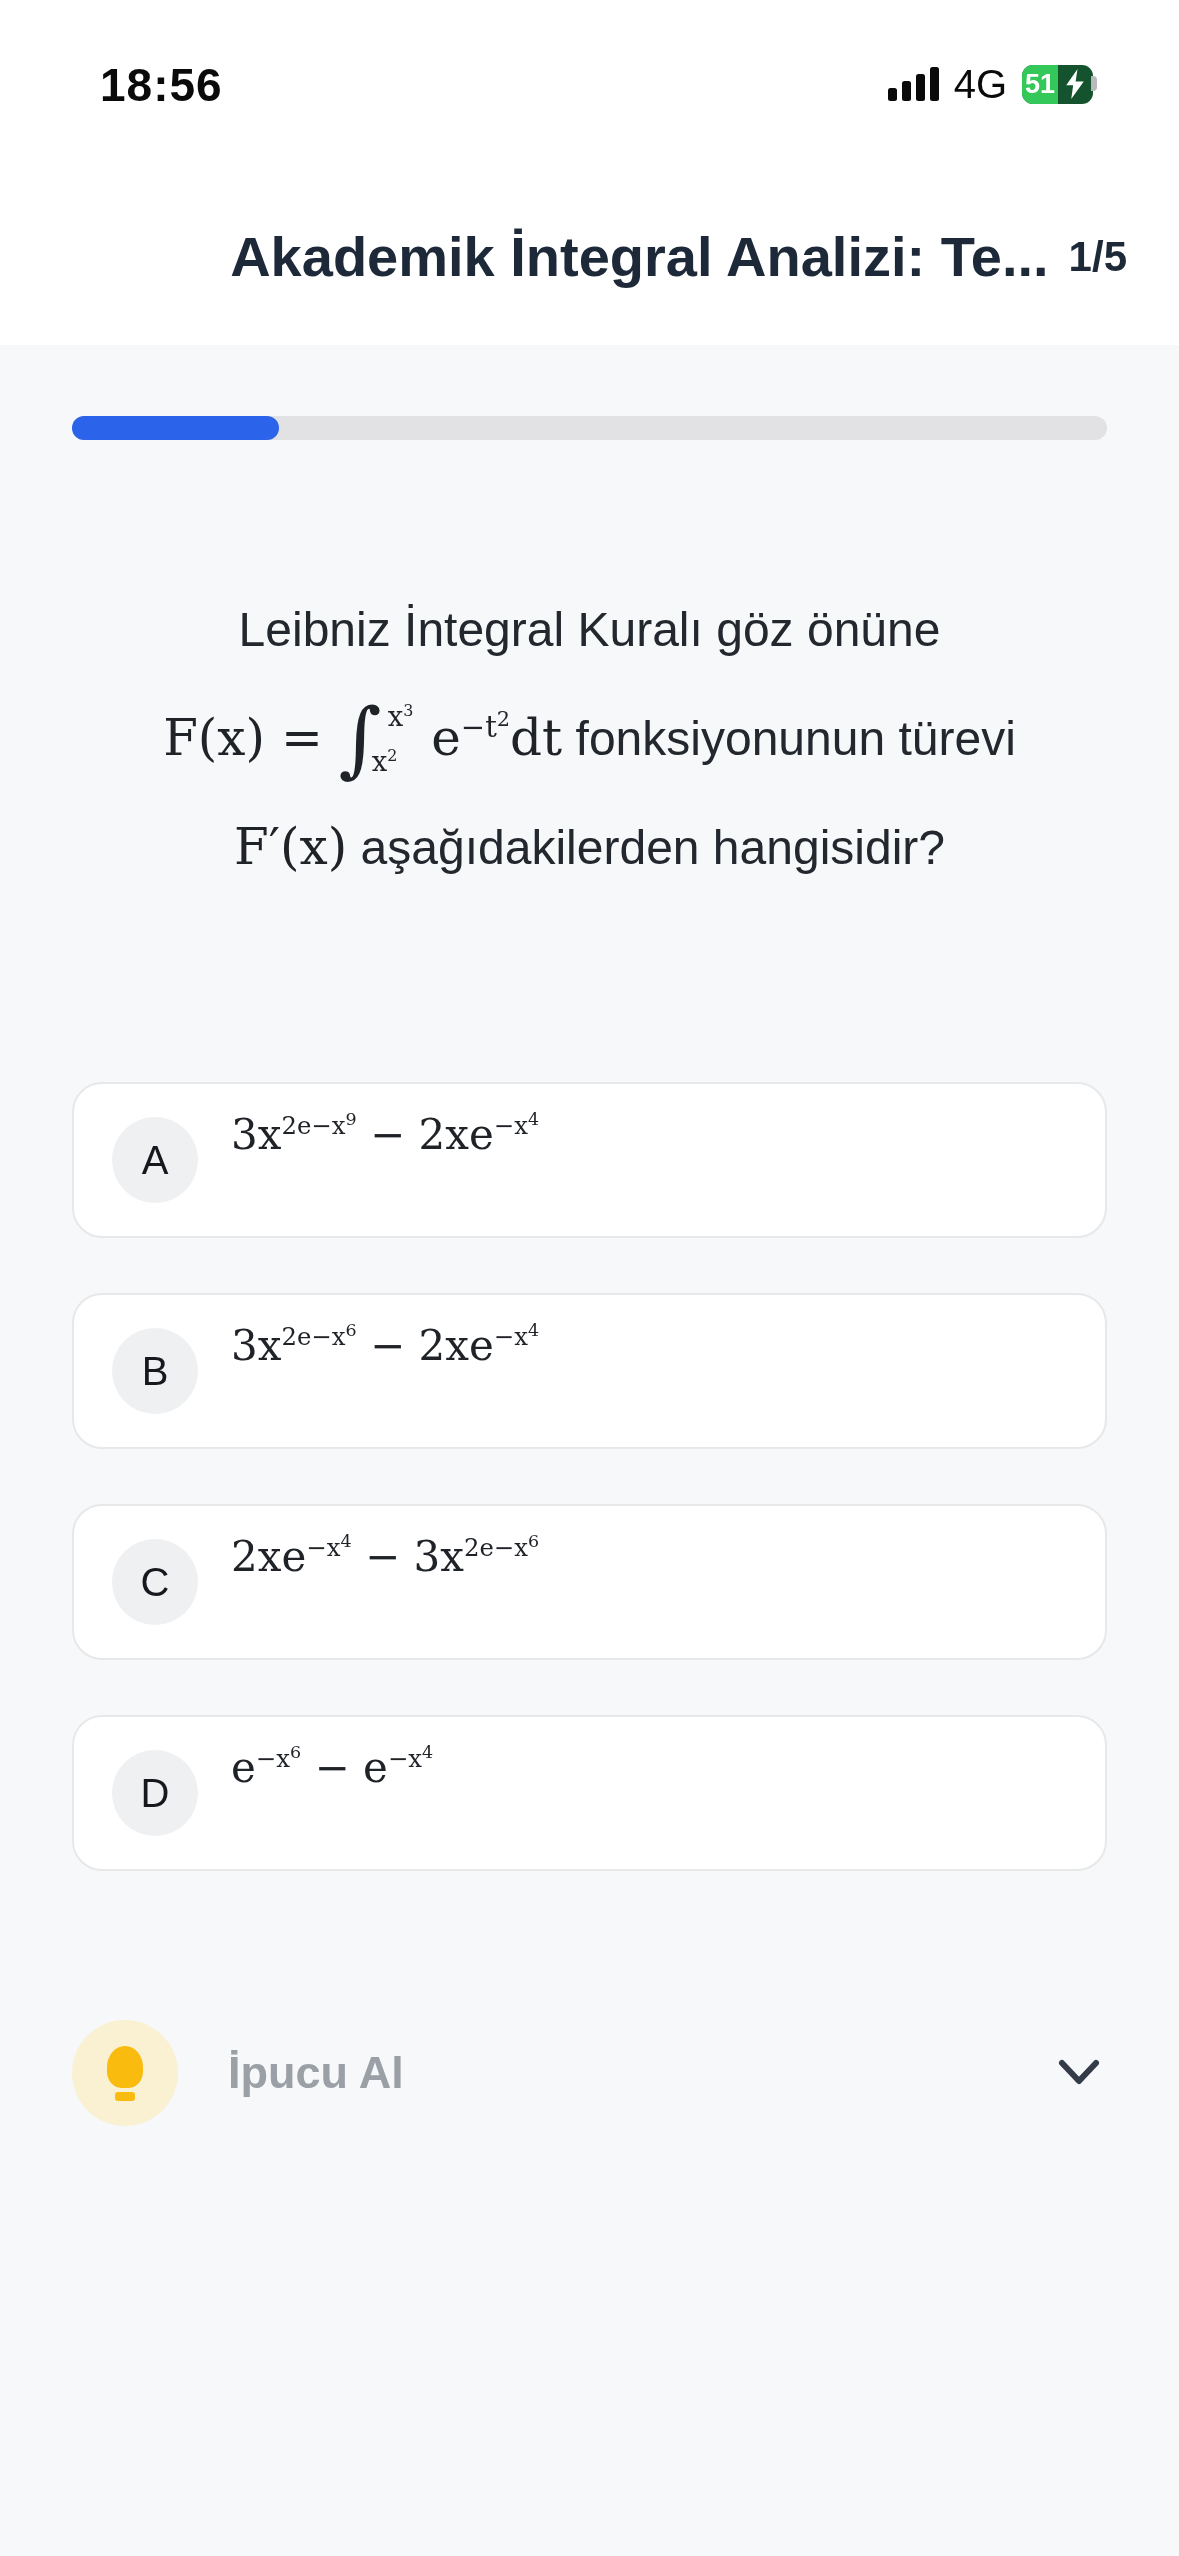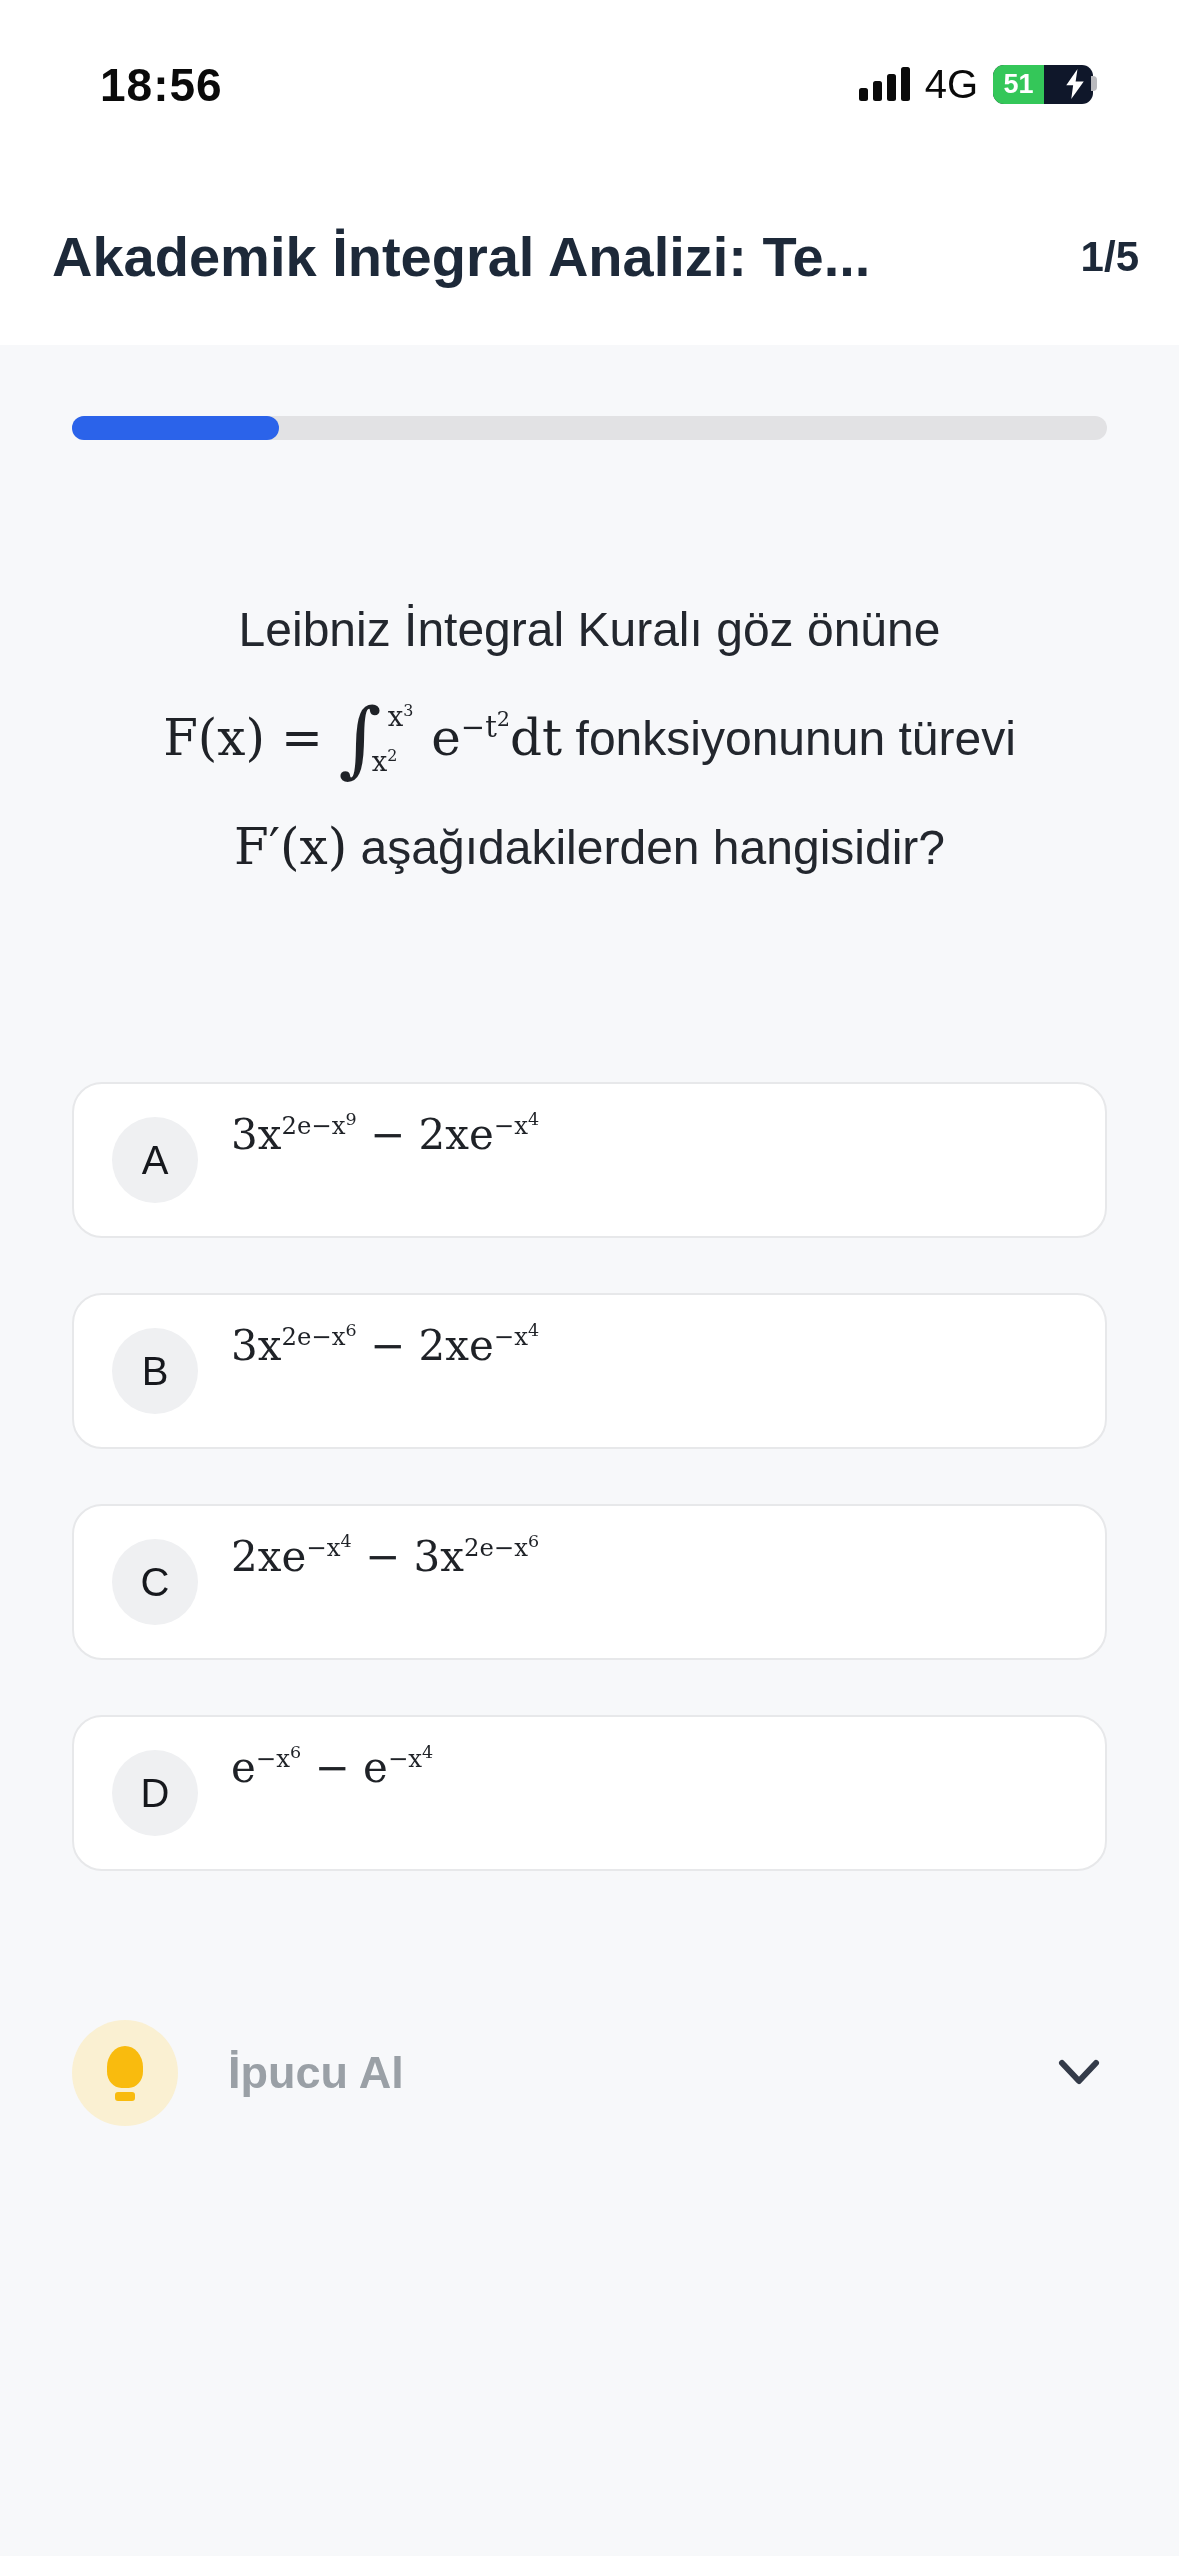--- a/index.html
+++ b/index.html
@@ -6,28 +6,28 @@
   body{width:1179px;height:2556px;background:#ffffff;font-family:"Liberation Sans","DejaVu Sans",sans-serif;-webkit-font-smoothing:antialiased;}
   .screen{position:relative;width:1179px;height:2556px;overflow:hidden;background:#ffffff;}
 
   
   .time{position:absolute;left:100px;top:58px;font-size:46px;font-weight:700;color:#0a0a0a;letter-spacing:1px;}
   .status-right{position:absolute;right:86px;top:60px;display:flex;align-items:center;gap:15px;height:48px;}
   .sigbars{display:flex;align-items:flex-end;gap:5px;height:34px;}
   .sigbars i{display:block;width:9px;background:#0a0a0a;border-radius:2.5px;}
   .sb1{height:13px;} .sb2{height:20px;} .sb3{height:27px;} .sb4{height:34px;}
   .net{font-size:40px;color:#0a0a0a;font-weight:500;}
-  .battery{position:relative;width:71px;height:39px;border-radius:11px;background:#0f172a;overflow:hidden;padding-left:29px;}
+  .battery{position:relative;width:71px;height:39px;border-radius:11px;background:#14532d;overflow:hidden;}
   .battery-fill{position:absolute;left:0;top:0;bottom:0;width:51%;background:#34c759;}
   .battery-pct{position:absolute;left:0;top:0;bottom:0;width:51%;display:flex;align-items:center;justify-content:center;color:#ffffff;font-size:27px;font-weight:700;}
   .battery-bolt{position:absolute;right:3px;top:0;bottom:0;width:30px;display:flex;align-items:center;justify-content:center;}
   .battery-nub{position:absolute;right:82px;top:76px;width:6px;height:15px;border-radius:0 4px 4px 0;background:#b9b9bd;}
 
   
-  .header{position:absolute;top:224px;left:52px;right:40px;display:flex;align-items:center;justify-content:space-between;}
+  .header{position:absolute;top:224px;left:52px;right:52px;display:flex;align-items:center;justify-content:flex-end;}
   .header-title{font-size:56px;font-weight:600;color:#1d2939;white-space:nowrap;overflow:hidden;}
   .header-progress{font-size:42px;font-weight:700;color:#1d2939;margin-left:20px;flex:none;}
 
   
   .content{position:absolute;top:345px;left:0;right:0;bottom:0;background:#f7f8fa;}
   .track{position:absolute;top:71px;left:72px;width:1035px;height:24px;border-radius:12px;background:#e2e2e4;}
   .fill{height:100%;border-radius:12px;background:#2b63ea;}
 
   
   .question{position:absolute;top:231px;left:40px;right:40px;text-align:center;font-size:48px;line-height:108px;color:#23272e;}

